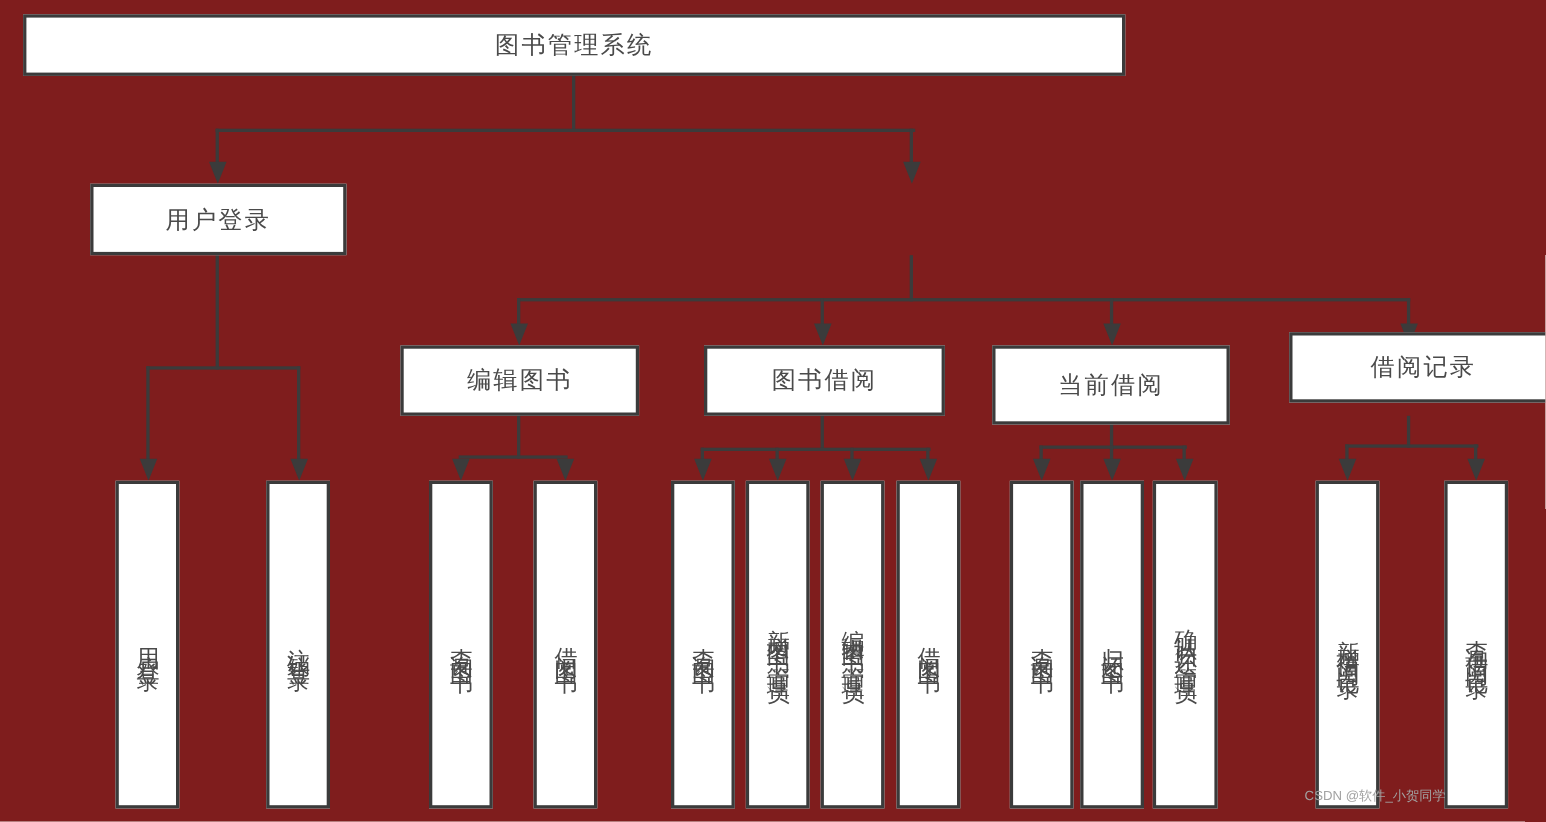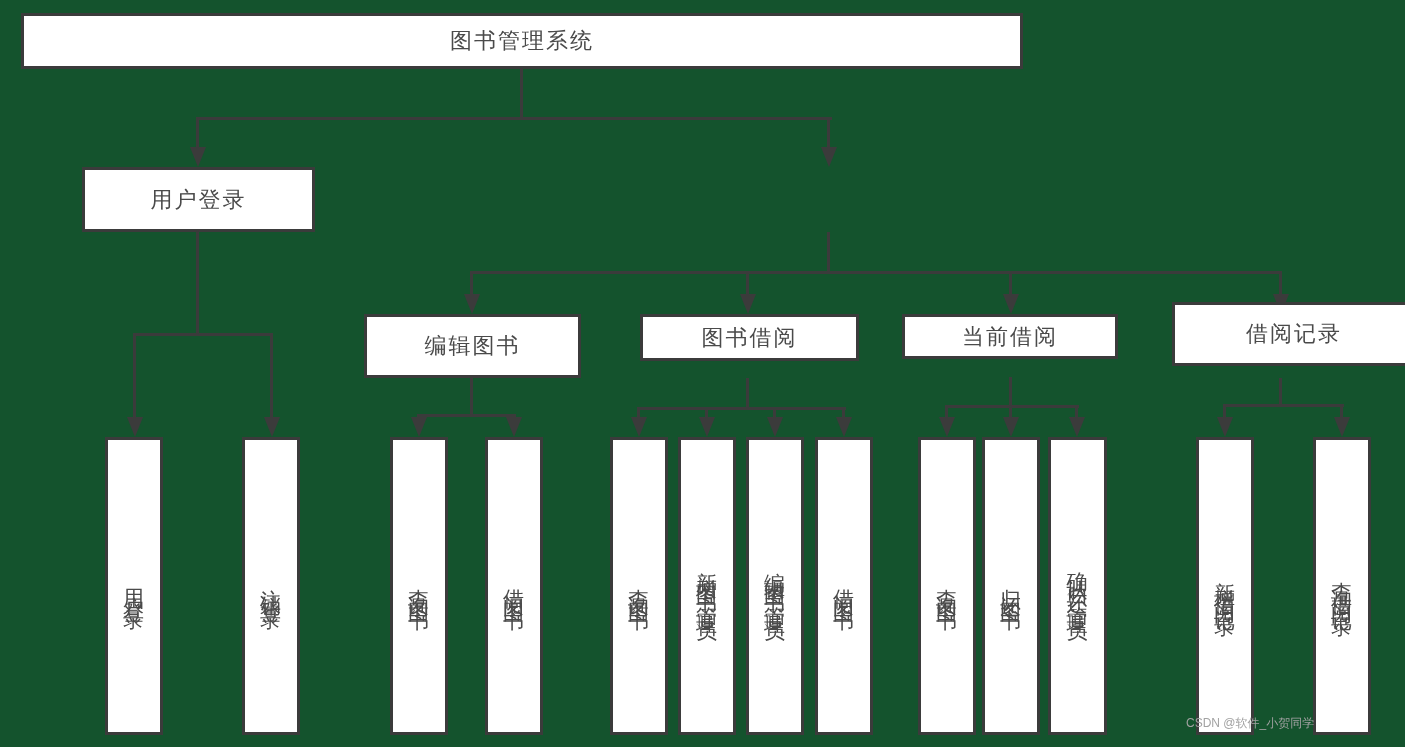--- a/index.html
+++ b/index.html
@@ -1,17 +1,17 @@
 <!DOCTYPE html>
 <html><head>
 <meta charset="utf-8">
 <style>
   html,body{margin:0;padding:0;background:#ffffff;}
   #canvas{
-    position:relative;width:1405px;height:747px;background:#14532d;
+    position:relative;width:1405px;height:747px;background:#7f1d1d;
     font-family:"Liberation Sans","DejaVu Sans",sans-serif;overflow:hidden;
   }
   .box{
     position:absolute;box-sizing:border-box;
     border:3px solid #3b3b3b;background:#ffffff;
     display:flex;align-items:center;justify-content:center;
     color:#4a4a4a;font-size:22px;letter-spacing:2px;
     z-index:2;
   }
   .box.leaf{
@@ -61,22 +61,22 @@
   <div class="vline" style="left:470px;top:271px;height:26px"></div>
   <div class="arrow" style="left:464px;top:294px"></div>
   <div class="vline" style="left:746px;top:271px;height:26px"></div>
   <div class="arrow" style="left:740px;top:294px"></div>
   <div class="vline" style="left:1009px;top:271px;height:26px"></div>
   <div class="arrow" style="left:1003px;top:294px"></div>
   <div class="vline" style="left:1279px;top:271px;height:26px"></div>
   <div class="arrow" style="left:1273px;top:294px"></div>
 
   <div class="box" style="left:364px;top:314px;width:217px;height:64px">编辑图书</div>
-  <div class="box" style="left:640px;top:314px;width:219px;height:47px">图书借阅</div>
-  <div class="box" style="left:902px;top:314px;width:216px;height:45px">当前借阅</div>
+  <div class="box" style="left:640px;top:314px;width:219px;height:64px">图书借阅</div>
+  <div class="box" style="left:902px;top:314px;width:216px;height:72px">当前借阅</div>
   <div class="box" style="left:1172px;top:302px;width:244px;height:64px">借阅记录</div>
 
   <div class="vline" style="left:470px;top:378px;height:39px"></div>
   <div class="hline" style="left:417px;top:414px;width:99px"></div>
   <div class="arrow" style="left:411px;top:417px"></div>
   <div class="arrow" style="left:506px;top:417px"></div>
 
   <div class="vline" style="left:746px;top:378px;height:32px"></div>
   <div class="hline" style="left:637px;top:407px;width:209px"></div>
   <div class="vline" style="left:637px;top:407px;height:12px"></div>

